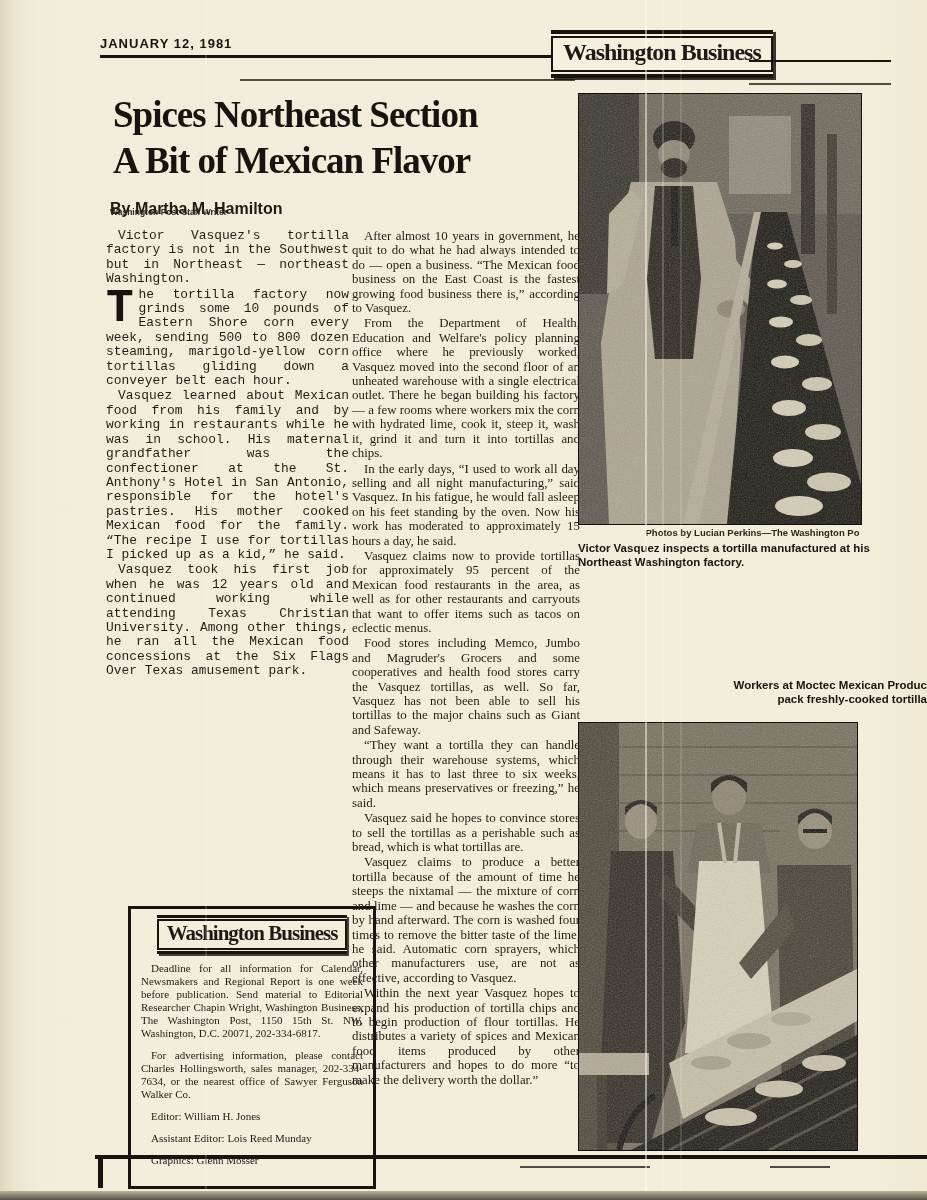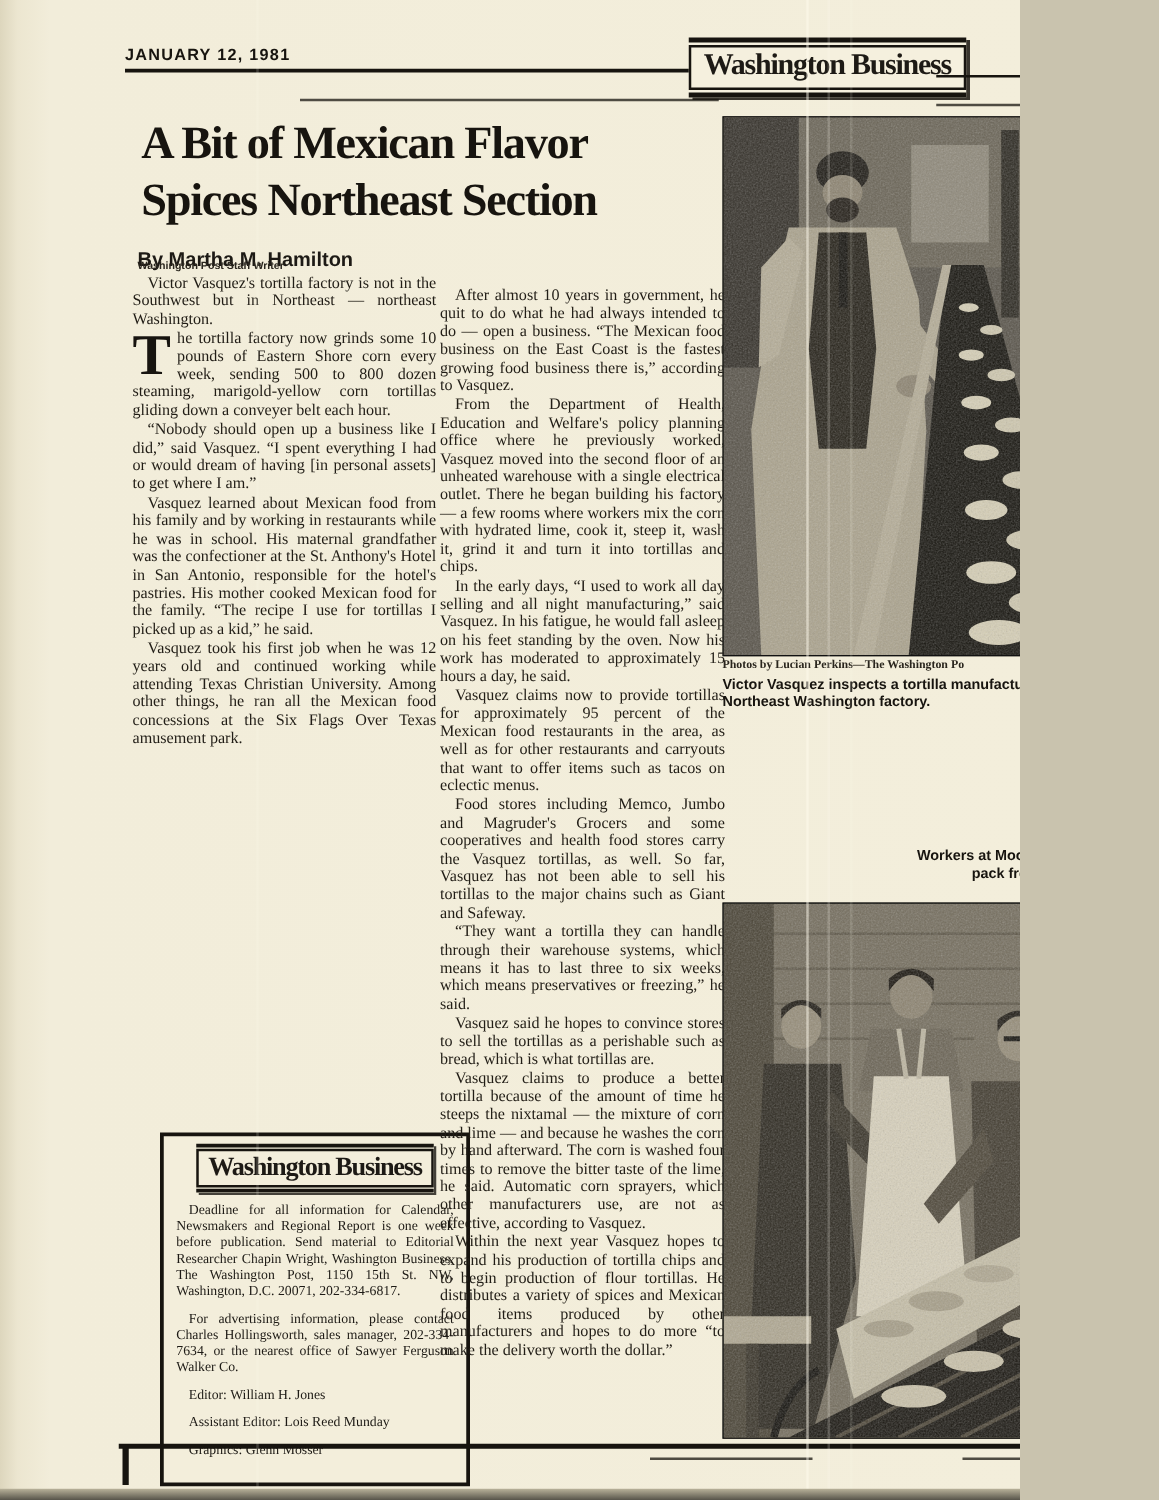--- a/index.html
+++ b/index.html
@@ -1,17 +1,17 @@
 <!DOCTYPE html>
 <html><head>
 <meta charset="utf-8">
 <style>
   html,body{margin:0;padding:0;background:#c9c3ae;}
   .page{
-    position:relative;width:816px;height:1200px;overflow:hidden;
+    position:relative;width:927px;height:1200px;overflow:hidden;
     background:
       linear-gradient(90deg,#ddd6bd 0,#ece6d0 14px,#f2edda 40px,#f3eedb 860px,#efe9d4 927px);
     font-family:"Liberation Serif", serif;color:#1d1a15;
   }
   .abs{position:absolute;}
   
   .date{font-family:"Liberation Sans",sans-serif;font-weight:bold;font-size:13px;letter-spacing:1px;color:#17140f;}
   .rule{background:#17140f;}
   .rule.soft{opacity:.75;}
   .masthead-outer{border-top:4px solid #17140f;border-bottom:4px solid #17140f;padding:2px 0;background:#f5f0de;box-shadow:3px 2px 0 rgba(23,20,15,.85);}
@@ -29,21 +29,21 @@
   
   .infobox{border:3px solid #17140f;background:#f3eedb;padding:8px 10px 10px;}
   .infobox-title-wrap{display:flex;justify-content:center;margin:-2px 0 8px;}
   .ib-outer{border-top:3px solid #17140f;border-bottom:3px solid #17140f;padding:1px 0;box-shadow:2px 2px 0 rgba(23,20,15,.8);}
   .ib-inner{border:2px solid #17140f;padding:0 8px 2px;}
   .ib-text{font-weight:bold;font-size:21px;letter-spacing:-1px;white-space:nowrap;}
   .infobox p{font-size:11px;line-height:13px;text-align:justify;margin:0 0 9px;text-indent:10px;}
   .staff{font-size:11.5px;line-height:14px;text-align:center;margin:0;}
   
   .photo{display:block;border:1px solid #111;background:#555043;}
-  .credit{font-family:Liberation Serif, serif;font-weight:bold;font-size:9.5px;text-align:left;color:#2a261e;}
+  .credit{font-family:Liberation Sans, sans-serif;font-weight:bold;font-size:9.5px;text-align:center;color:#2a261e;}
   .caption{font-family:"Liberation Sans",sans-serif;font-weight:bold;font-size:11.5px;line-height:14px;color:#17140f;}
   .caption.right{text-align:right;}
   
   .streak{position:absolute;top:0;bottom:0;width:2px;background:rgba(255,252,238,.5);}
   .bottom-edge{position:absolute;left:0;right:0;bottom:0;height:9px;background:linear-gradient(#b9b29a,#57544a);}
   .corner-mark{position:absolute;background:#17140f;}
 </style>
 </head>
 <body>
 
@@ -56,32 +56,31 @@
         <div class="masthead-inner">
       <span class="masthead-text">Washington Business</span>
     </div>
       </div>
   </div>
   <div class="abs rule" style="left:749px;top:60px;width:142px;height:2px;"></div>
   <div class="abs rule soft" style="left:749px;top:83px;width:142px;height:2px;"></div>
   <div class="abs rule soft" style="left:240px;top:79px;width:335px;height:2px;"></div>
 
   <div class="abs headline" style="left:113px;top:92px;width:480px;">
+    <div>Spices Northeast Section</div>
     <div>A Bit of Mexican Flavor</div>
-    <div>Spices Northeast Section</div>
   </div>
   <div class="abs byline" style="left:110px;top:200px;">By Martha M. Hamilton</div>
   <div class="abs byline-role" style="left:110px;top:207px;">Washington Post Staff Writer</div>
 
-  <div class="abs col" style="left:106px;top:219px;width:243px;height:676px;">
+  <div class="abs col" style="left:106px;top:229px;width:243px;height:676px;font-family:Liberation Mono, monospace;">
     <p>Victor Vasquez's tortilla factory is not in the Southwest but in Northeast — northeast Washington.</p>
     <p class="nodent">
       <span class="dropcap">T</span><span>he tortilla factory now grinds some 10 pounds of Eastern Shore corn every week, sending 500 to 800 dozen steaming, marigold-yellow corn tortillas gliding down a conveyer belt each hour.</span>
     </p>
-    <p>“Nobody should open up a business like I did,” said Vasquez. “I spent everything I had or would dream of having [in personal assets] to get where I am.”</p>
     <p>Vasquez learned about Mexican food from his family and by working in restaurants while he was in school. His maternal grandfather was the confectioner at the St. Anthony's Hotel in San Antonio, responsible for the hotel's pastries. His mother cooked Mexican food for the family. “The recipe I use for tortillas I picked up as a kid,” he said.</p>
     <p>Vasquez took his first job when he was 12 years old and continued working while attending Texas Christian University. Among other things, he ran all the Mexican food concessions at the Six Flags Over Texas amusement park.</p>
   </div>
 
   <div class="abs infobox" style="left:128px;top:906px;width:222px;">
     <div class="infobox-title-wrap">
       <div class="ib-outer">
           <div class="ib-inner">
         <span class="ib-text">Washington Business</span>
       </div>

